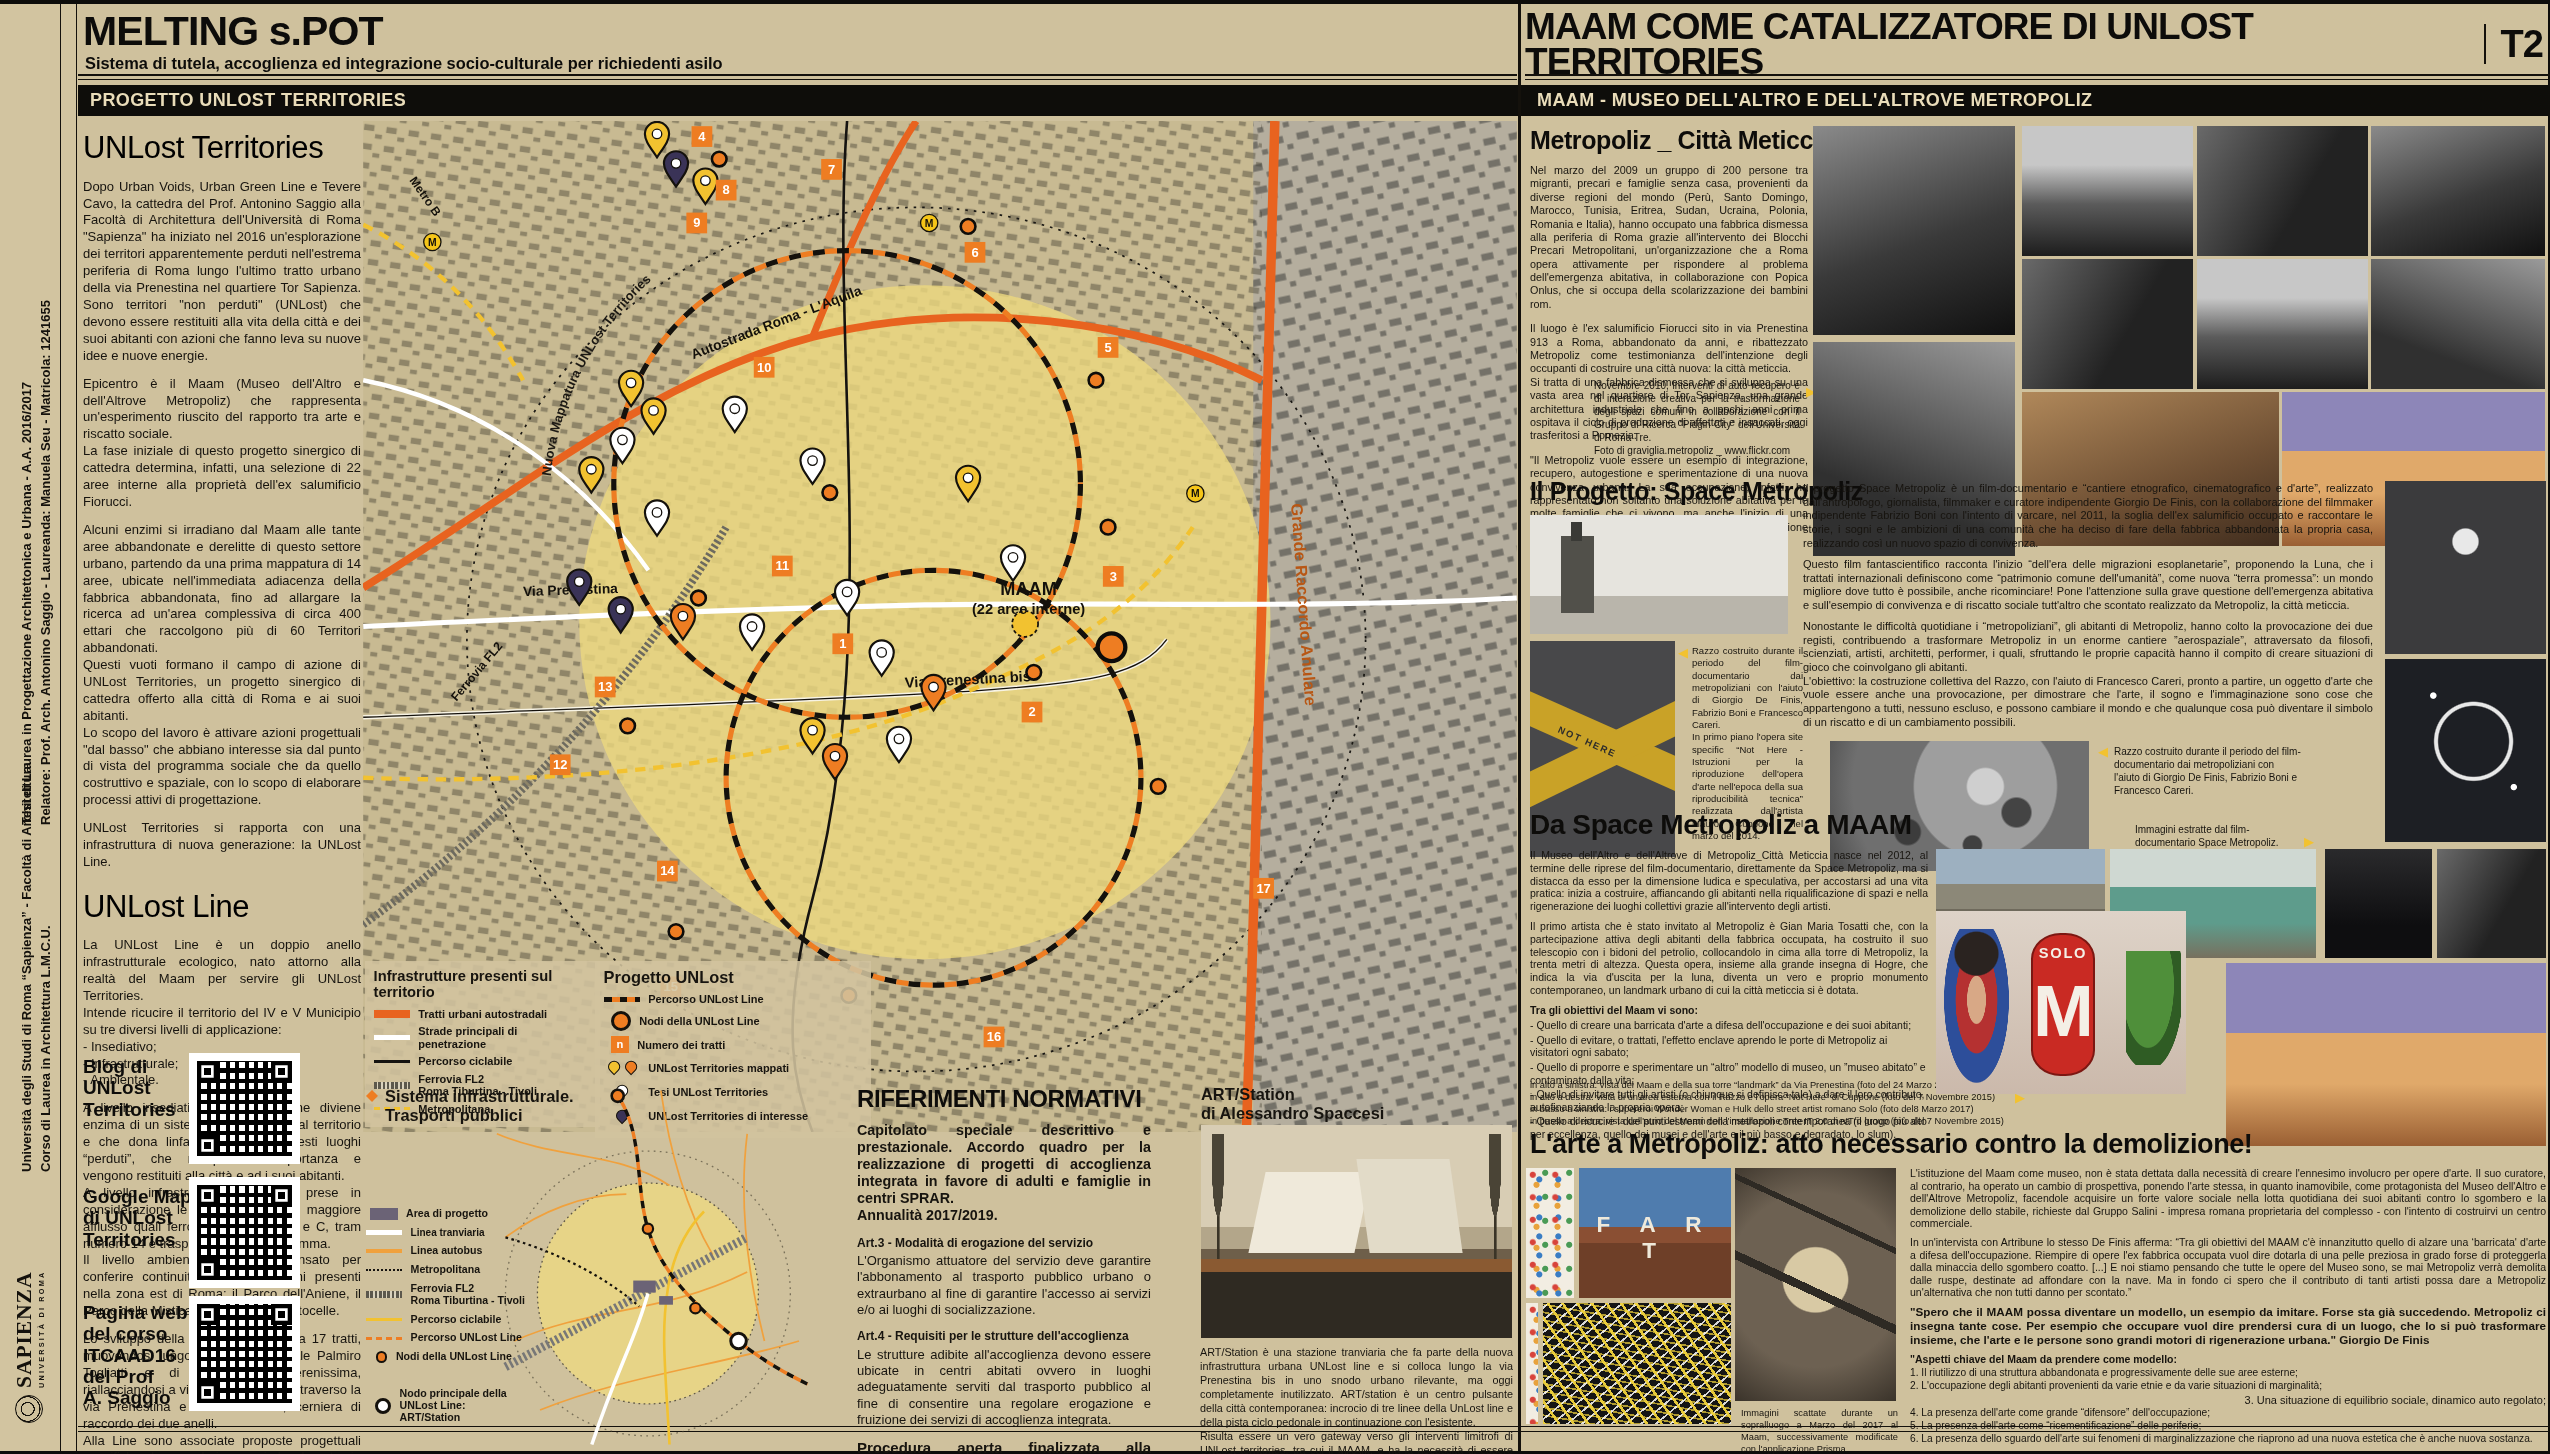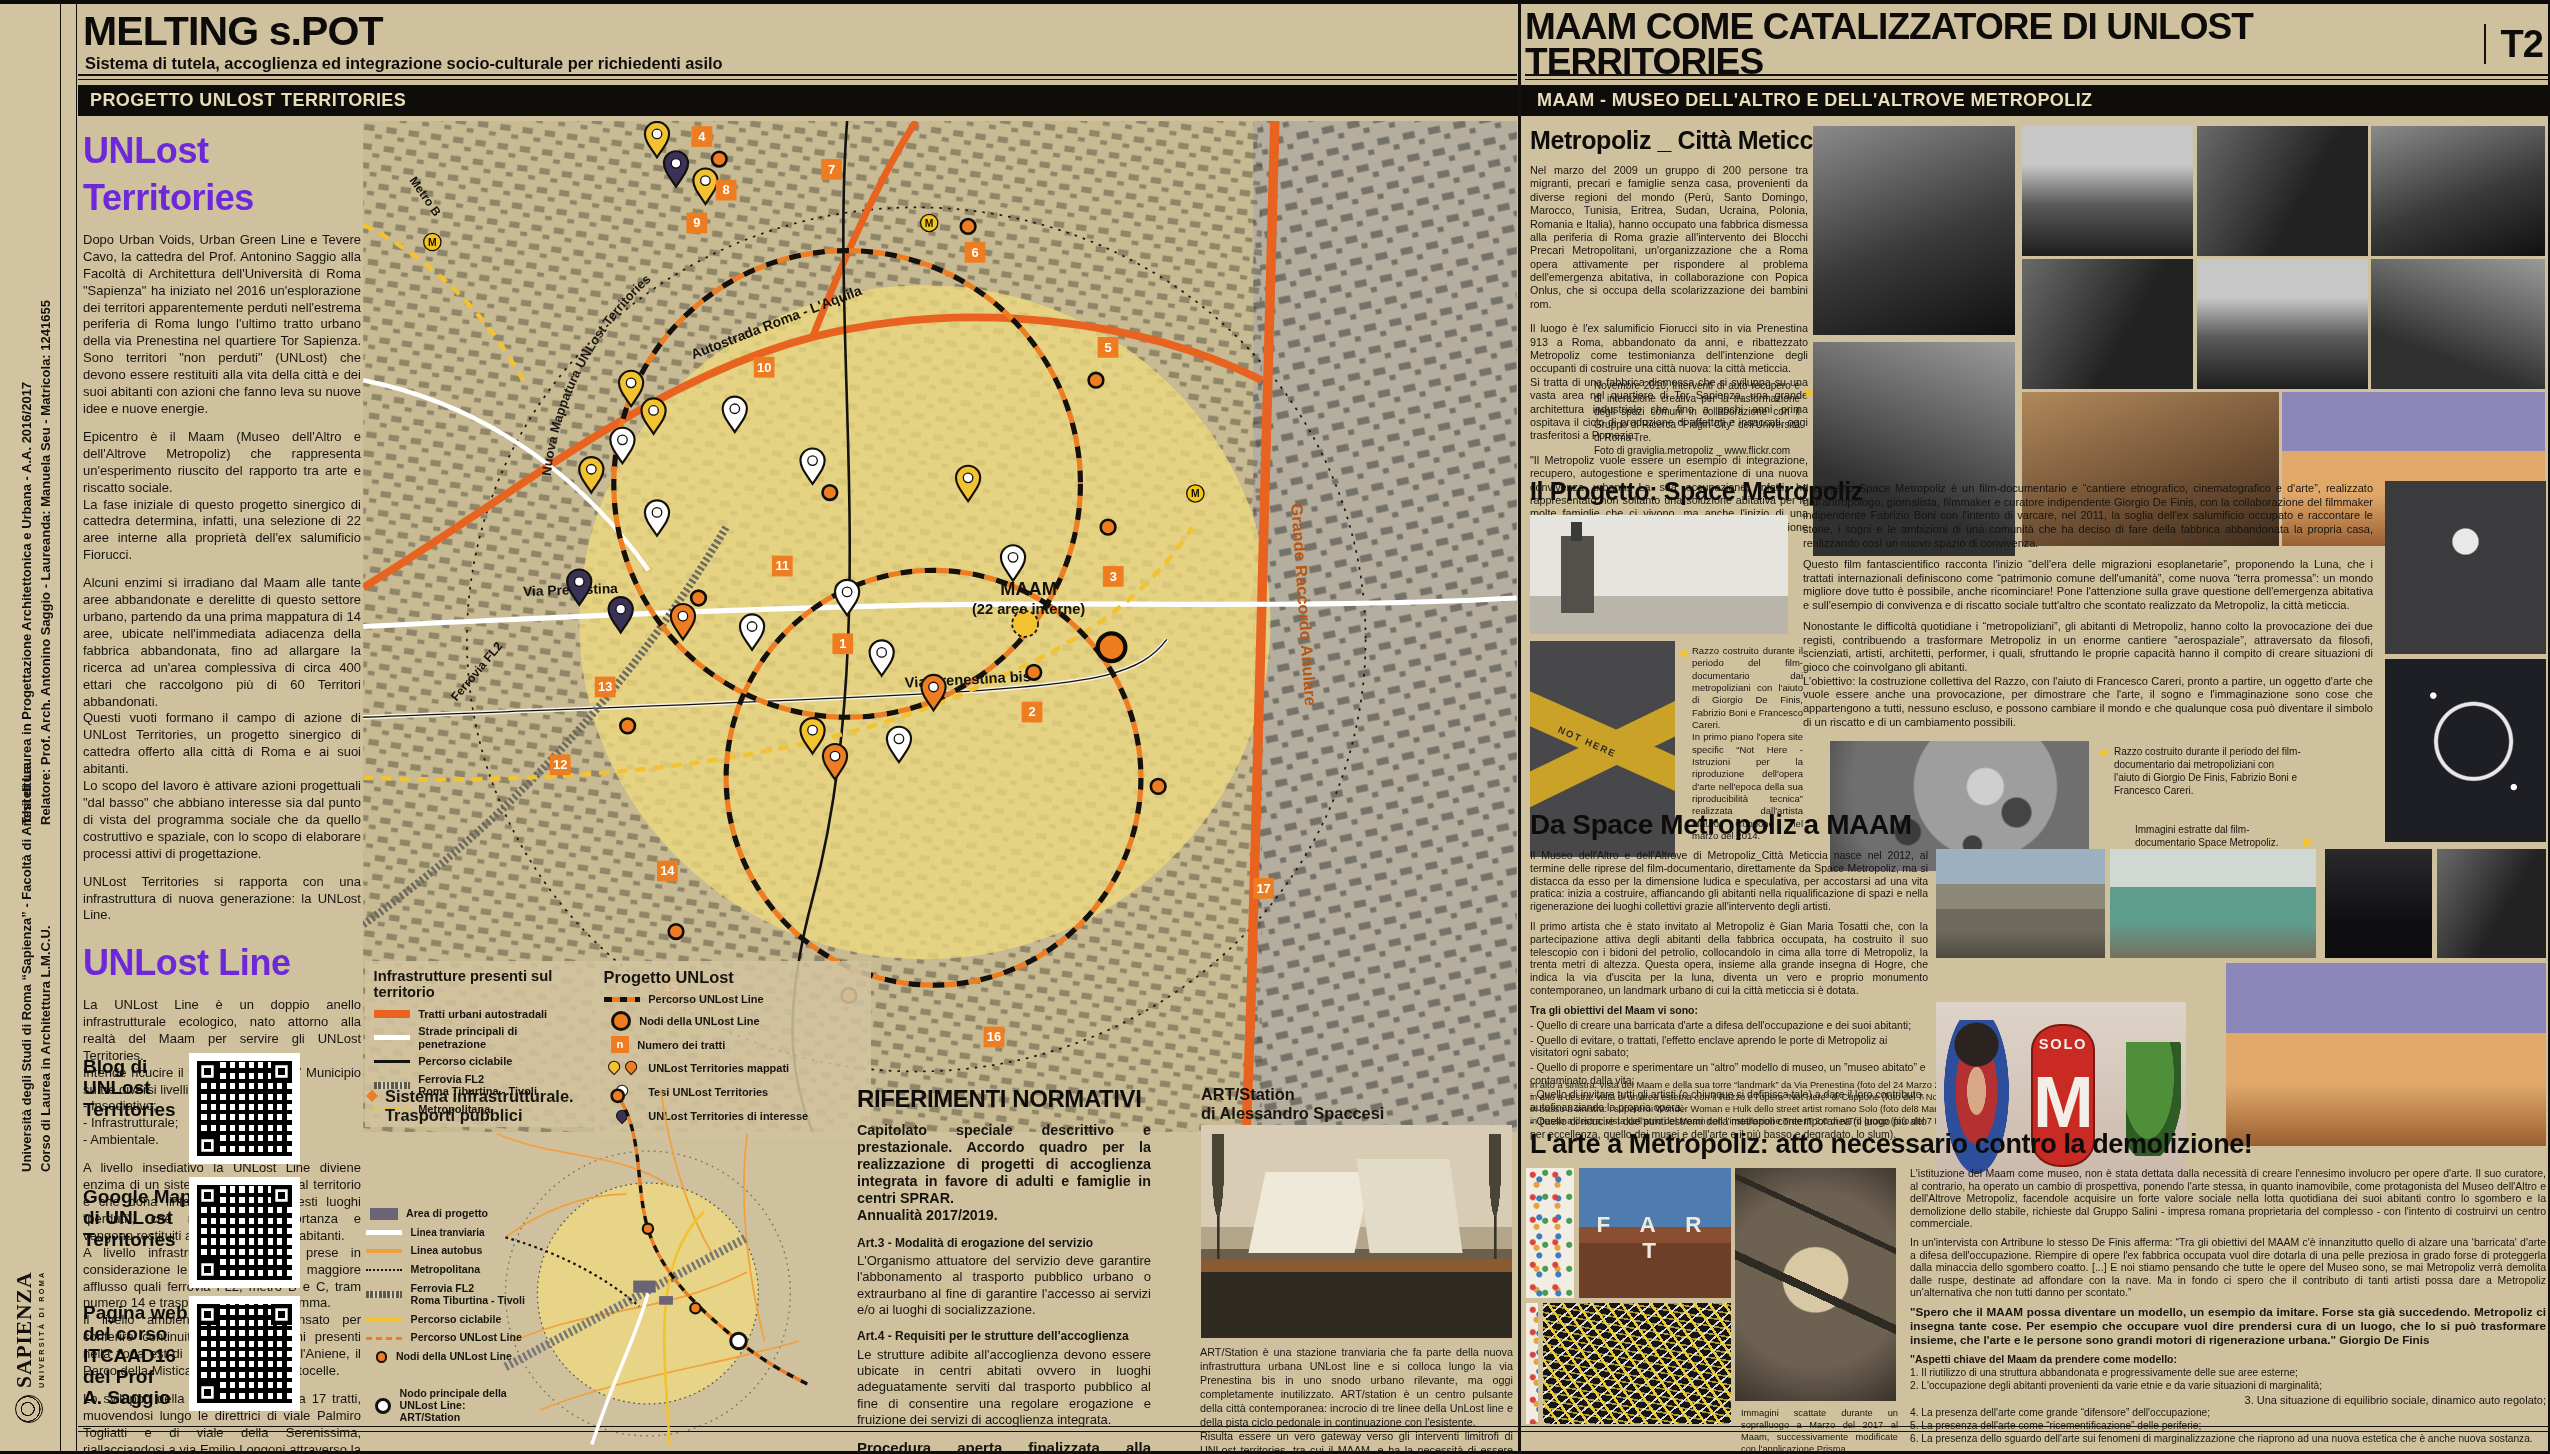--- a/index.html
+++ b/index.html
@@ -4,21 +4,21 @@
 <style>
   html,body{margin:0;padding:0;background:#b9ac8c;}
   .poster{position:relative;width:2550px;height:1454px;background:#cfc19d;font-family:"Liberation Sans",sans-serif;color:#17140f;overflow:hidden;}
   .abs{position:absolute;}
   .edge{background:#0d0c0a;}
   
   .big-title{font-size:41px;font-weight:800;letter-spacing:-0.9px;line-height:.95;color:#0d0c0a;}
   .sub-title{font-size:16.4px;font-weight:700;color:#0d0c0a;}
   .drule{border-top:2.6px solid #14110c;border-bottom:0.9px solid #14110c;height:2.6px;}
   .bar{background:#0e0d0a;color:#e9dcb9;font-size:18px;font-weight:800;letter-spacing:0.4px;display:flex;align-items:center;padding-left:12px;}
-  .h1{font-size:36px;font-weight:700;letter-spacing:-0.4px;margin:0 0 10.4px 0;color:#6d28d9;}
+  .h1{font-size:31px;font-weight:400;letter-spacing:-0.4px;margin:0 0 10.4px 0;color:#000000;}
   .h2{font-size:25px;font-weight:800;letter-spacing:-0.4px;color:#0d0c0a;}
   .tcol p{margin:0 0 11.2px 0;text-align:justify;white-space:pre-line;}
   .fs15{font-size:13px;line-height:1.3;}
   .fs13{font-size:13px;line-height:1.25;}
   .fs125{font-size:10.8px;line-height:1.24;}
   .cap{font-size:10px;line-height:1.3;font-weight:500;}
   .bold{font-weight:800;}
   .play{color:#f2c230;font-size:13px;line-height:1;}
   
   .rot{transform-origin:0 0;transform:rotate(-90deg);white-space:nowrap;font-size:13px;font-weight:600;color:#14110c;}
@@ -686,21 +686,21 @@
     <div>
         <div>in alto a sinistra: vista del Maam e della sua torre “landmark” da Via Prenestina (foto del 24 Marzo 2016)</div>
         <div>in alto a destra: vista di un'area esterna con il Razzo e l'opera “Not Here” di Cuppone (foto del 7 Novembre 2015)</div>
         <div>in basso a sinistra: i supereroi Wonder Woman e Hulk dello street artist romano Solo (foto del8 Marzo 2017)</div>
         <div>in basso a destra: vista dell'atrio del Maam con l'installazione Tree IT 2.0 di nITro group (foto del 7 Novembre 2015)</div>
       </div>
   </div>
   <span class="abs play" style="left:2015px;top:1091px">▶</span>
   <div class="photo ph-corridor" style="left:1936px;top:849px;width:169px;height:109px"></div>
   <div class="photo ph-teal" style="left:2110px;top:849px;width:206px;height:109px"></div>
-  <div class="photo ph-mural" style="left:1936px;top:1002px;width:250px;height:183px">
+  <div class="photo ph-mural" style="left:1936px;top:911px;width:250px;height:183px">
     <div class="wonder"></div>
     <div class="mbadge">
       <span class="solo">SOLO</span>
       <span class="mm">M</span>
     </div>
     <div class="hulk"></div>
   </div>
   <div class="photo ph-night" style="left:2325px;top:849px;width:107px;height:109px"></div>
   <div class="photo ph-bw4" style="left:2437px;top:849px;width:109px;height:109px"></div>
   <div class="photo ph-sunset" style="left:2226px;top:963px;width:320px;height:183px"></div>

